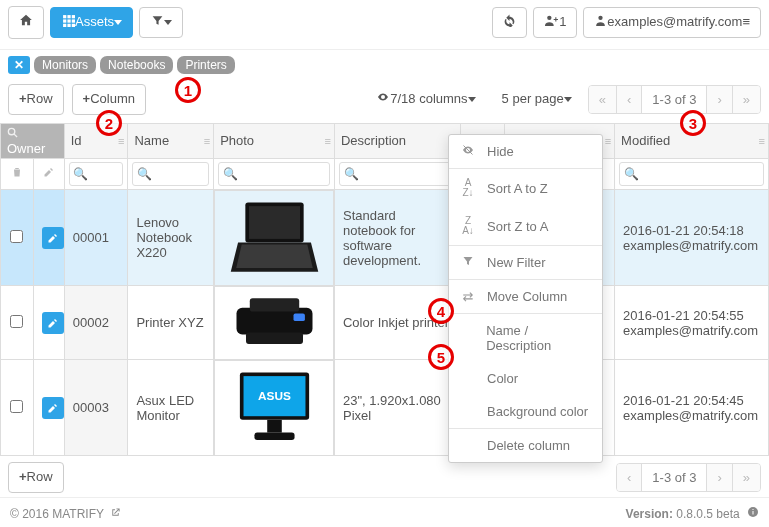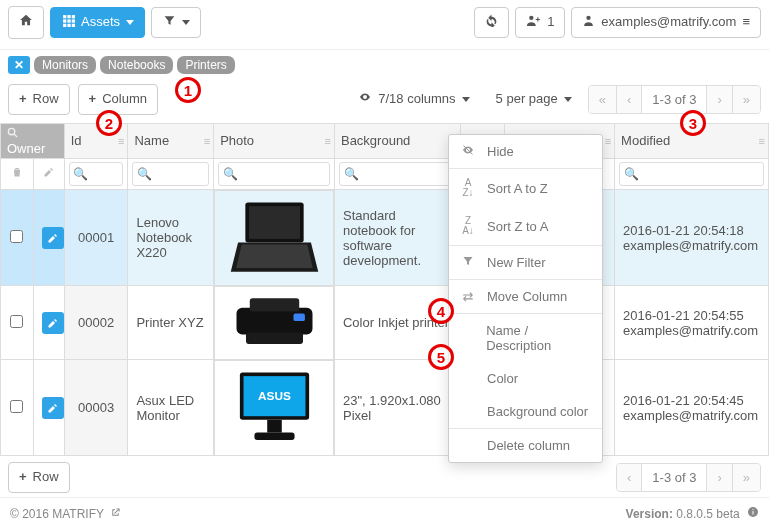--- a/index.html
+++ b/index.html
@@ -1,18 +1,18 @@
 <!DOCTYPE html>
 <html><head>
 <meta charset="utf-8">
 <style>
   * { box-sizing: border-box; margin: 0; padding: 0; }
   body { font-family: "Helvetica Neue", Helvetica, Arial, sans-serif; font-size: 13px; color: #555; background: #fff; width: 769px; }
   .topbar { display: flex; align-items: center; padding: 6px 8px 10px; gap: 6px; border-bottom: 1px solid #eee; }
-  .btn { display: inline-flex; align-items: center; gap: 6px; padding: 6px 10px; border: 1px solid #ccc; background: #fff; border-radius: 4px; color: #555; font-size: 13px; cursor: pointer; line-height: 1.3; }
+  .btn { display: inline-flex; align-items: center; padding: 6px 10px; border: 1px solid #ccc; background: #fff; border-radius: 4px; color: #555; font-size: 13px; cursor: pointer; line-height: 1.3; }
   .btn-primary { background: #2fa4e7; border-color: #2fa4e7; color: #fff; }
   .spacer { flex: 1 1 auto; }
   .tagbar { padding: 6px 8px; display: flex; gap: 4px; }
   .tag-x { background: #2fa4e7; color: #fff; border-radius: 3px; padding: 2px 6px; font-size: 12px; font-weight: bold; }
   .tag { background: #999; color: #fff; border-radius: 7px; padding: 2px 8px; font-size: 12px; }
   .toolbar { display: flex; align-items: center; padding: 4px 8px 8px; gap: 8px; }
   .toolbar .right { display: flex; align-items: center; gap: 6px; }
   .pager { display: inline-flex; border: 1px solid #ddd; border-radius: 4px; overflow: hidden; }
   .pager .pg { padding: 6px 10px; border-left: 1px solid #ddd; color: #777; font-size: 13px; }
   .pager .pg:first-child { border-left: none; }
@@ -24,21 +24,21 @@
   .grid th { background: #f5f5f5; border: 1px solid #ddd; padding: 2px 6px; text-align: left; font-weight: normal; color: #555; position: relative; font-size: 13px; }
   .grid th.owner { background: #b5b5b5; color: #fff; }
   .grid td { border: 1px solid #ddd; padding: 6px 8px; vertical-align: middle; font-size: 13px; color: #555; }
   .grid .filter-row td { padding: 3px 4px; }
   .filter-input { width: 100%; border: 1px solid #ddd; border-radius: 3px; padding: 4px 4px 4px 20px; background: #fff; font-size: 12px; color: #888; }
   .filter-wrap { position: relative; }
   .filter-wrap .mag { position: absolute; left: 5px; top: 50%; transform: translateY(-50%); color: #aaa; font-size: 12px; }
   .th-grip { position: absolute; right: 4px; top: 50%; transform: translateY(-50%); color: #bbb; font-size: 11px; letter-spacing: -1px; }
   .row-sel td { background: #e5f3fb; }
   .row-sel td:first-child, .row-sel td:nth-child(2) { background: #c7e7fc; }
-  tr.row td:nth-child(3){ background:#f5f5f5;text-align:center;}
+  tr.row td:nth-child(3){ background:#f5f5f5;}
   tr.row-sel td:nth-child(3){ background:#d9eefc;}
   .edit-btn { width: 22px; height: 22px; background: #2fa4e7; border-radius: 3px; display: inline-flex; align-items: center; justify-content: center; color: #fff; font-size: 11px; }
   .edit-btn svg { width: 12px; height: 12px; fill: #fff; }
   .photo { display: flex; align-items: center; justify-content: center; }
 
   .annot { position: absolute; width: 26px; height: 26px; border: 3px solid #e60000; border-radius: 50%; color: #e60000; font-weight: bold; display: flex; align-items: center; justify-content: center; background: rgba(255,255,255,0.6); font-size: 15px; pointer-events: none; z-index: 30; }
 
   .menu { position: absolute; width: 155px; background: #fff; border: 1px solid #ccc; border-radius: 3px; box-shadow: 0 4px 14px rgba(0,0,0,0.15); z-index: 20; }
   .menu .mi { padding: 9px 12px; display: flex; align-items: center; gap: 12px; color: #777; font-size: 13px; }
   .menu .sep { border-top: 1px solid #e5e5e5; }
@@ -178,21 +178,21 @@
         <svg width="11" height="11" viewBox="0 0 24 24" fill="#fff">
                 <circle cx="10" cy="10" r="7" stroke="#fff" stroke-width="3" fill="none"></circle>
                 <line x1="15" y1="15" x2="22" y2="22" stroke="#fff" stroke-width="3"></line>
               </svg>
       </span>
       <span>Owner</span>
     </th>
     <th><span>Id</span><span class="th-grip">≡</span></th>
     <th><span>Name</span><span class="th-grip">≡</span></th>
     <th><span>Photo</span><span class="th-grip">≡</span></th>
-    <th><span>Background</span><span class="th-grip">≡</span></th>
+    <th><span>Description</span><span class="th-grip">≡</span></th>
     <th><span>Price</span><span class="th-grip">≡</span></th>
     <th><span>Location</span><span class="th-grip">≡</span></th>
     <th><span>Modified</span><span class="th-grip">≡</span></th>
   </tr>
   <tr class="filter-row">
     <td style="text-align:center;color:#bbb;">
       <svg width="12" height="12" viewBox="0 0 24 24" fill="#bbb">
               <path d="M6 7h12l-1 14H7zM9 4h6l1 2H8z"></path>
             </svg>
     </td>

